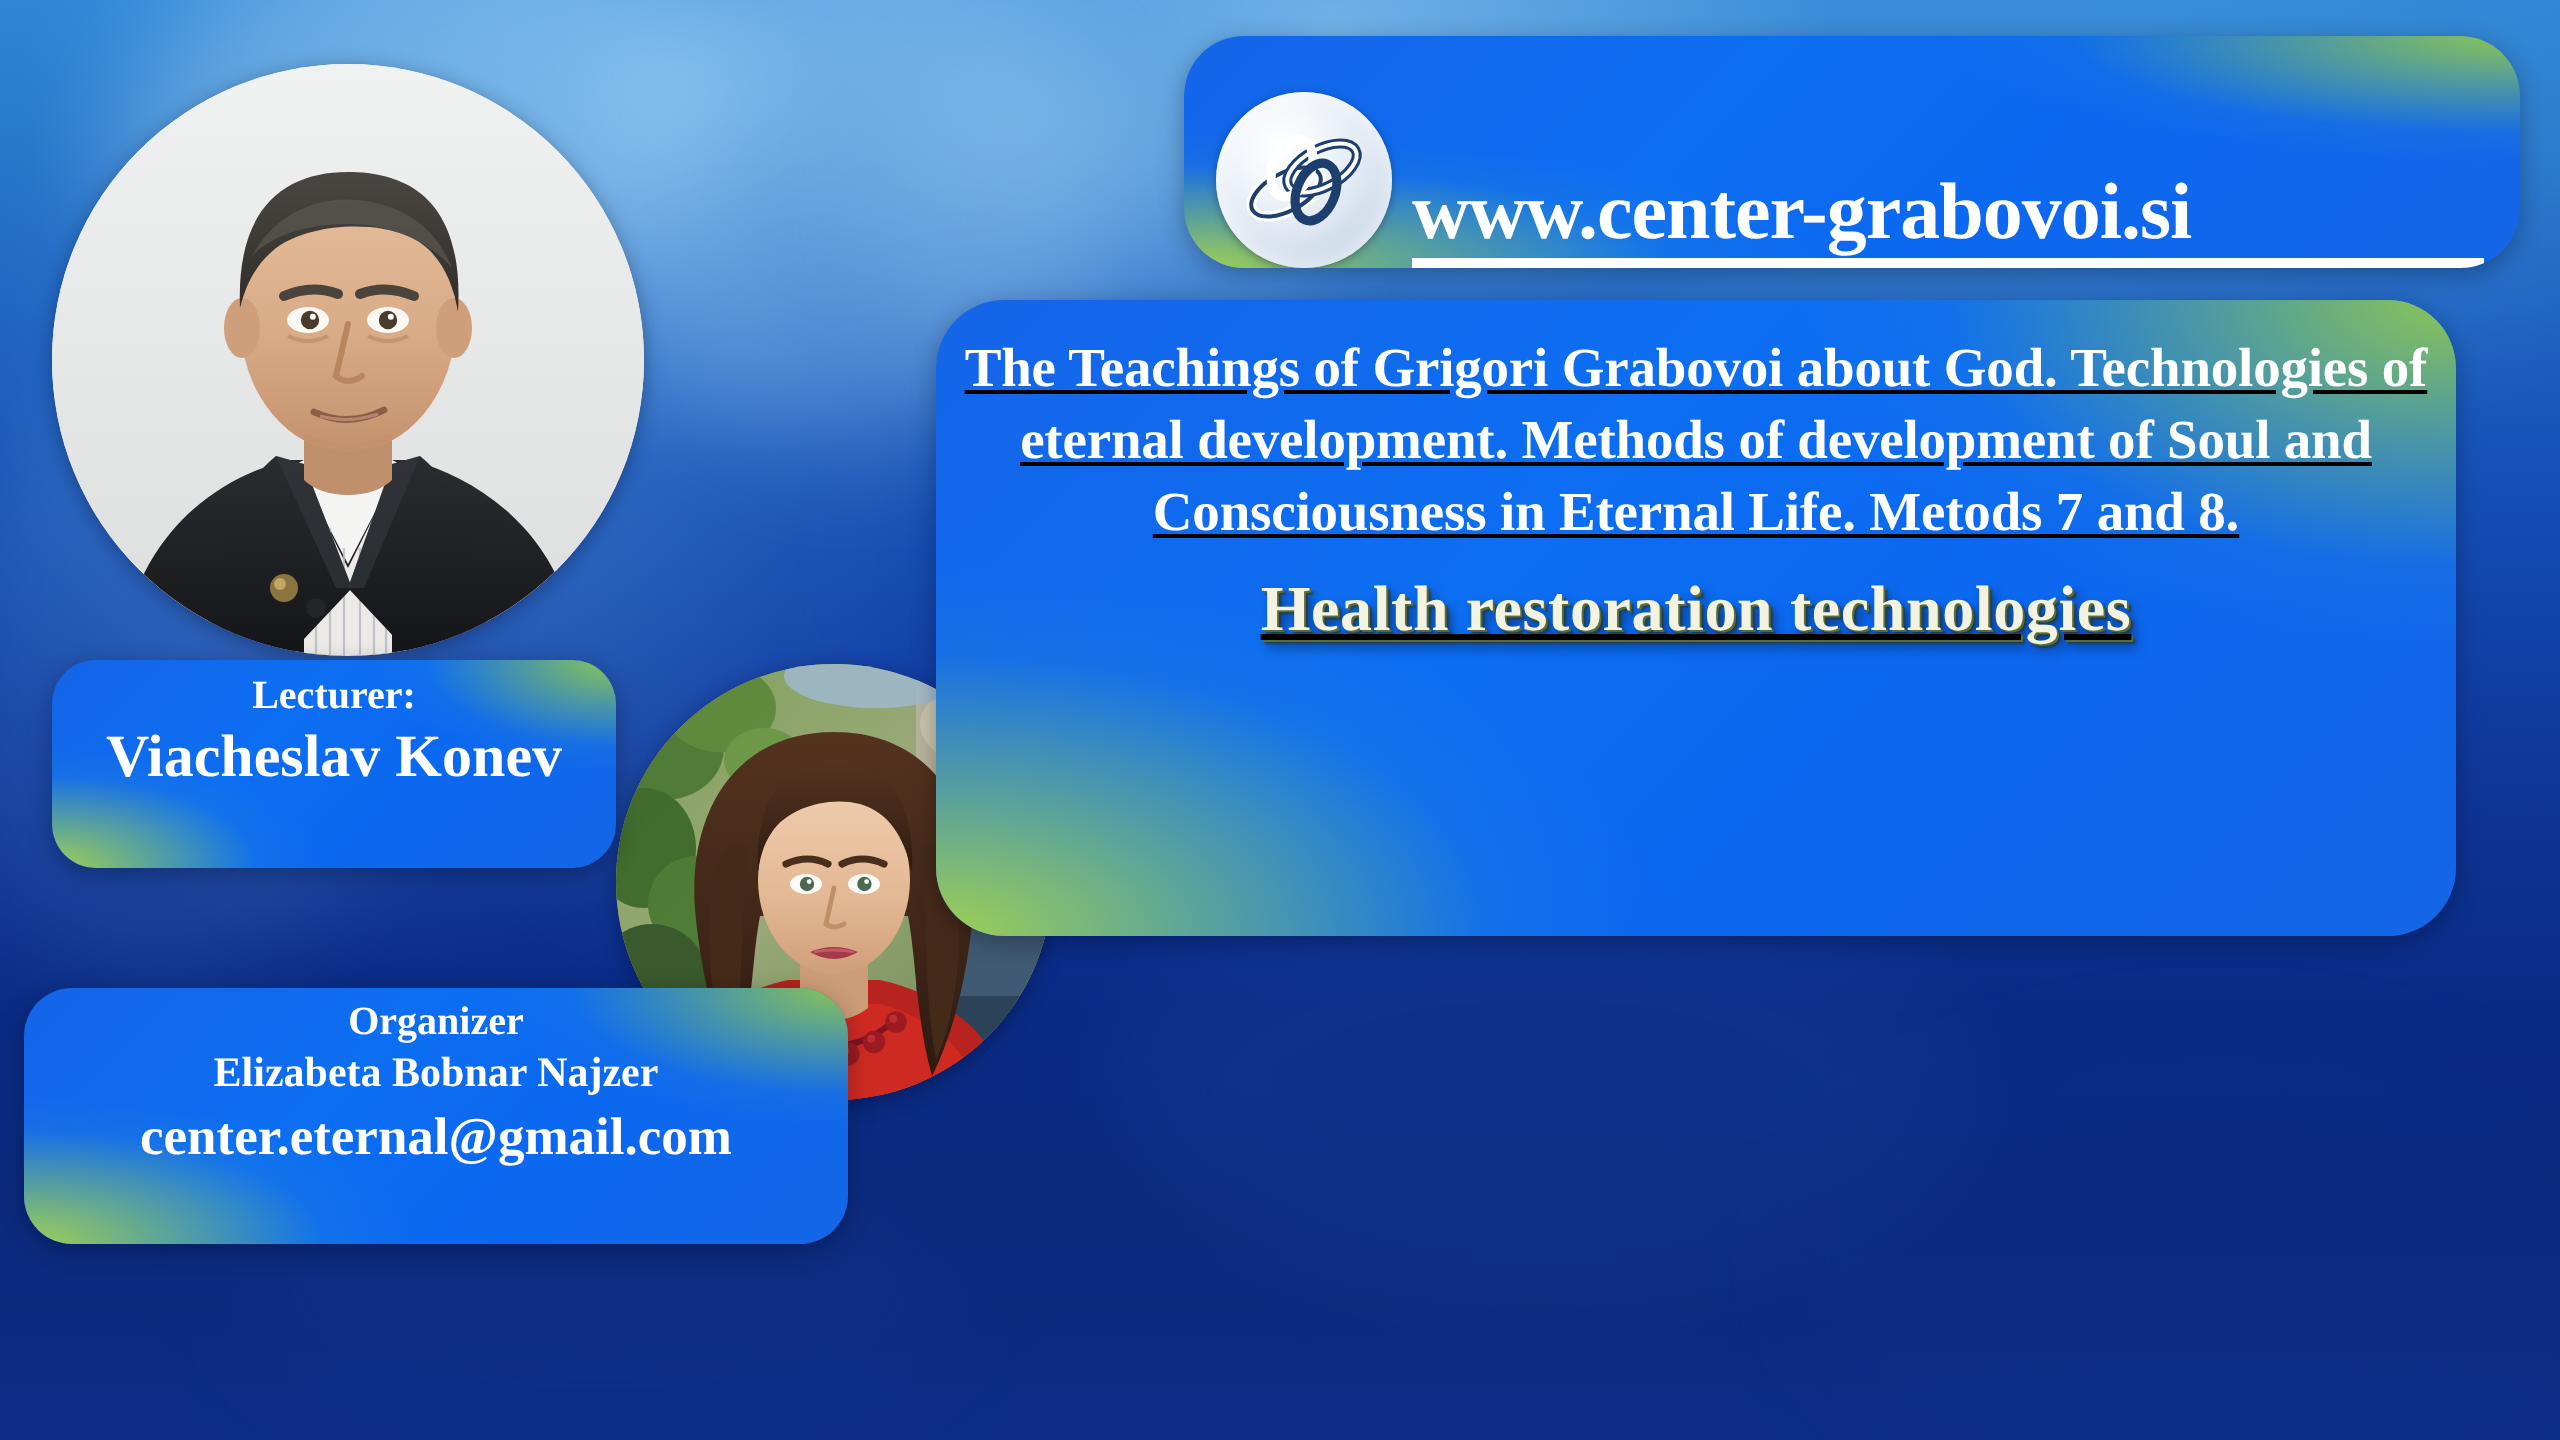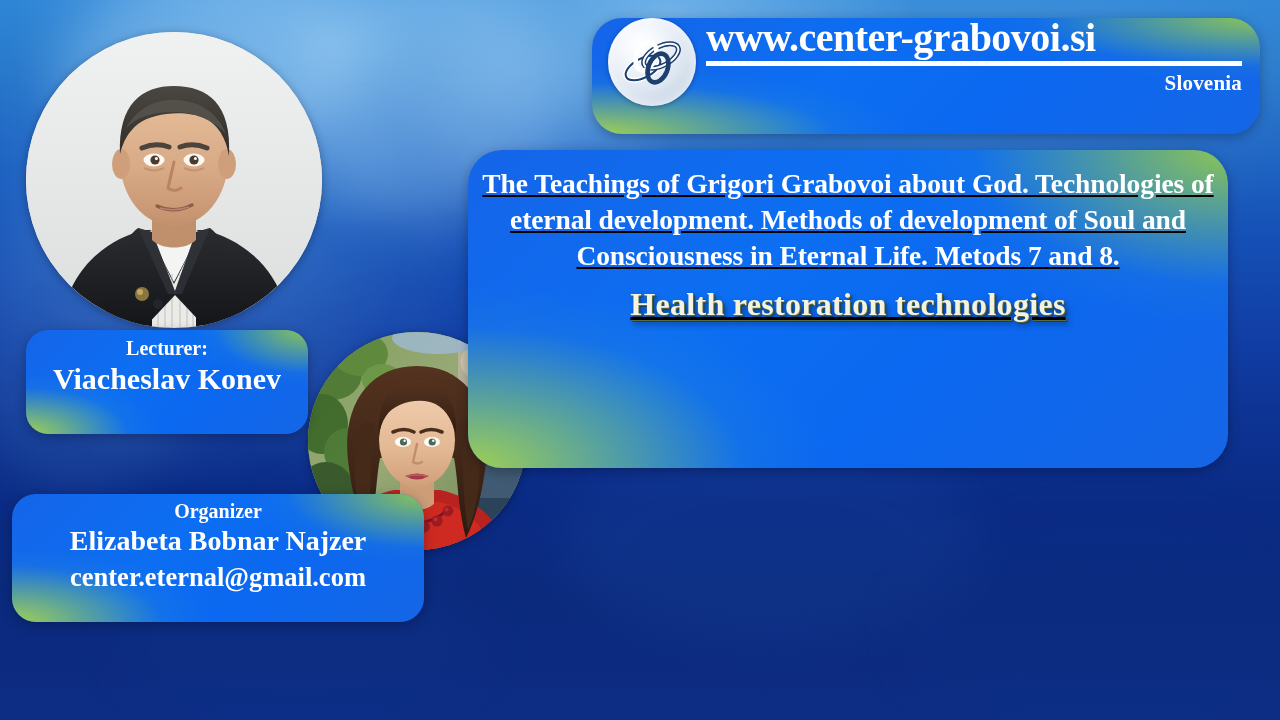--- a/index.html
+++ b/index.html
@@ -59,21 +59,21 @@
     background:
       radial-gradient(ellipse 70% 85% at 0% 100%,  rgba(168,214,74,.95) 0%, rgba(150,205,90,.55) 26%, rgba(80,170,170,.10) 52%, rgba(0,0,0,0) 68%),
       radial-gradient(ellipse 62% 78% at 100% 0%,  rgba(150,205,72,.92) 0%, rgba(135,198,95,.50) 28%, rgba(70,160,180,.10) 54%, rgba(0,0,0,0) 70%),
       linear-gradient(135deg, #1565e8 0%, #0c6ef2 38%, #0b68f0 62%, #1566e6 100%);
   }
   .card > * { position:relative; z-index:2; }
 
   
   #header-banner { left:592px; top:18px; width:668px; height:116px; border-radius:30px; }
   .banner-inner {
-    display:flex; align-items:flex-start; height:100%;
+    display:flex; align-items:flex-end; height:100%;
     padding:0 18px 0 16px;
   }
   #site-logo {
     width:88px; height:88px; flex:0 0 88px;
     border-radius:50%;
     background:
       radial-gradient(circle at 36% 30%, #ffffff 0%, #f2f6fb 26%, #dde6f1 55%, #c3d2e4 80%, #aabed6 100%);
     box-shadow:inset 0 0 14px rgba(255,255,255,.85), 0 1px 5px rgba(0,0,40,.35);
     display:flex; align-items:center; justify-content:center;
   }
@@ -116,21 +116,21 @@
   #lecturer-card { left:26px; top:330px; width:282px; height:104px; border-radius:22px; }
   .lect-inner { padding:8px 10px 0; text-align:center; }
   #lecturer-label { color:#ffffff; font-size:20px; font-weight:bold; line-height:1.05; }
   #lecturer-name  { color:#ffffff; font-size:30px; font-weight:bold; line-height:1.18; margin-top:2px; white-space:nowrap; }
   #lecturer-origin{ color:#ffffff; font-size:16px; font-weight:bold; line-height:1.1; margin-top:1px; }
 
   
   #organizer-card { left:12px; top:494px; width:412px; height:128px; border-radius:24px; }
   .org-inner { padding:6px 22px 0; text-align:center; }
   #organizer-label { color:#ffffff; font-size:20px; font-weight:bold; line-height:1.1; }
-  #organizer-name  { color:#ffffff; font-size:28px; font-weight:bold; line-height:1.25; margin-top:1px; white-space:nowrap; }
+  #organizer-name  { color:#ffffff; font-size:21px; font-weight:bold; line-height:1.25; margin-top:1px; white-space:nowrap; }
   #organizer-email { color:#ffffff; font-size:26.5px; font-weight:bold; line-height:1.25; margin-top:3px; white-space:nowrap; }
 
   
   .photo {
     position:absolute; border-radius:50%; overflow:hidden;
     box-shadow:0 2px 10px rgba(0,0,30,.35);
   }
   #lecturer-photo { left:26px; top:32px; width:296px; height:296px; background:#e9eaea; }
   #organizer-photo{ left:308px; top:332px; width:218px; height:218px; background:#5d7a4a; }
 
@@ -324,21 +324,20 @@
             <ellipse cx="27" cy="42" rx="19" ry="9.5" transform="rotate(-28 27 42)" stroke="#1d3f6e" stroke-width="2"></ellipse>
             <ellipse cx="45" cy="30" rx="19" ry="9.5" transform="rotate(-28 45 30)" stroke="#1d3f6e" stroke-width="5"></ellipse>
             <ellipse cx="45" cy="30" rx="19" ry="9.5" transform="rotate(-28 45 30)" stroke="#ffffff" stroke-width="2"></ellipse>
             <ellipse cx="30" cy="30" rx="9.5" ry="15" transform="rotate(22 30 30)" stroke="#ffffff" stroke-width="4.6"></ellipse>
             <ellipse cx="42" cy="42" rx="9.5" ry="15" transform="rotate(22 42 42)" stroke="#1d3f6e" stroke-width="4.6"></ellipse>
           </g>
         </svg>
       </div>
       <div class="banner-text">
         <span id="site-url">www.center-grabovoi.si</span>
-        <span id="site-country">Slovenia</span>
       </div>
     </div>
   </div>
 
   <div class="card" id="title-card">
     <div class="title-inner">
       <div id="main-title">The Teachings of Grigori Grabovoi about God. Technologies of eternal development. Methods of development of Soul and Consciousness in Eternal Life. Metods 7 and 8.</div>
       <div id="sub-title">Health restoration technologies</div>
     </div>
   </div>

